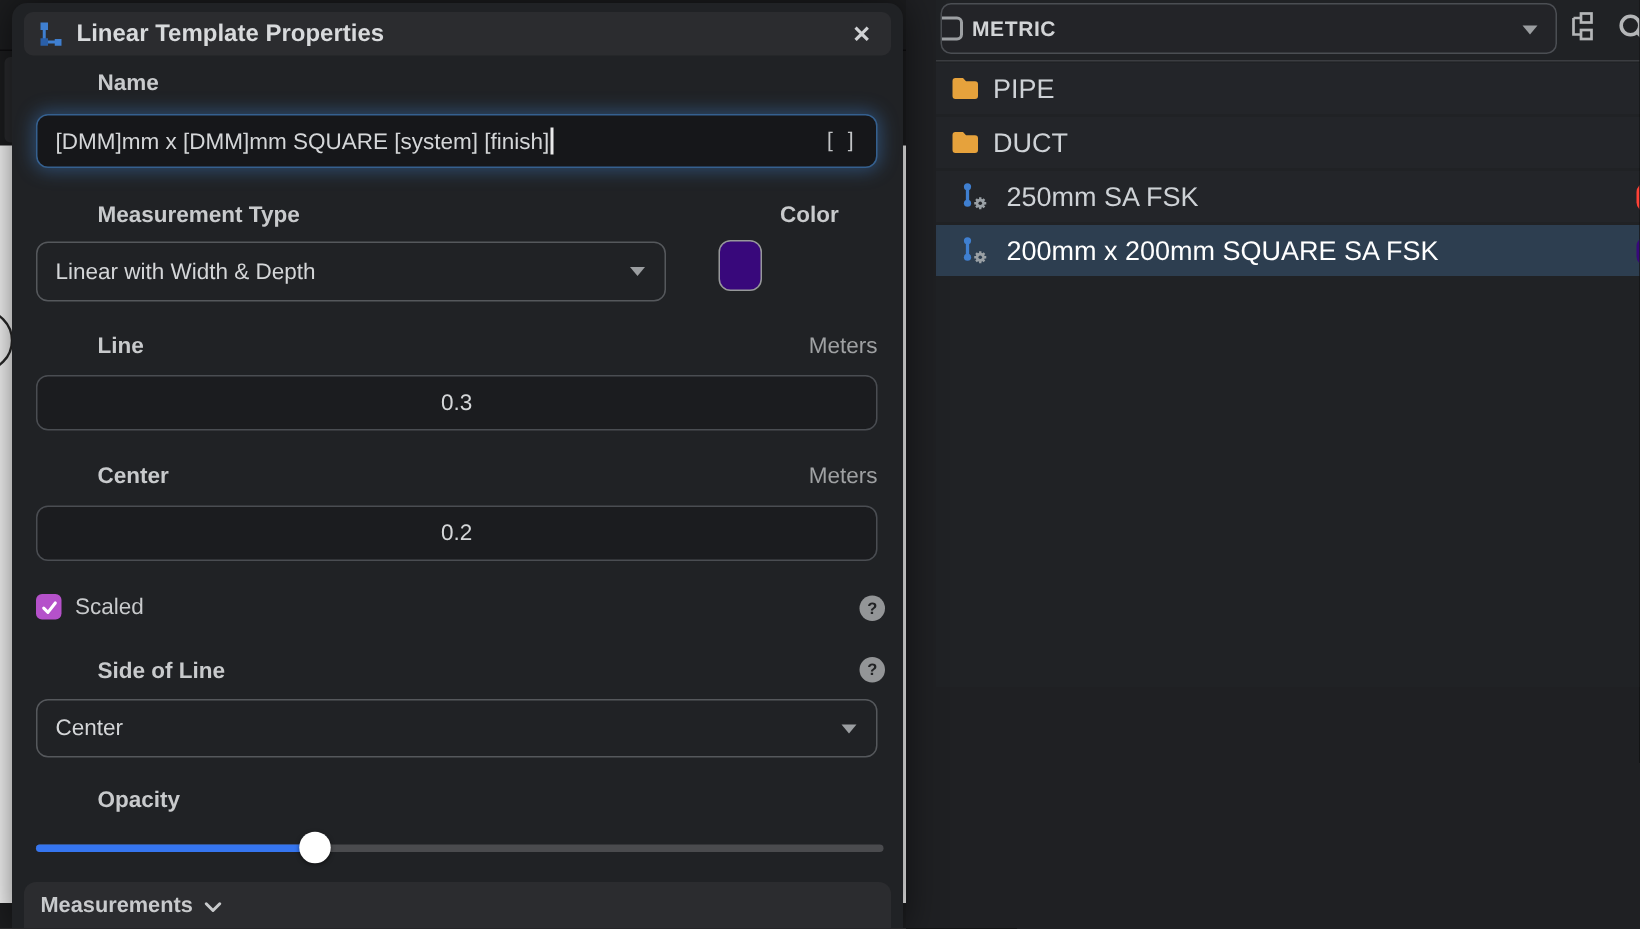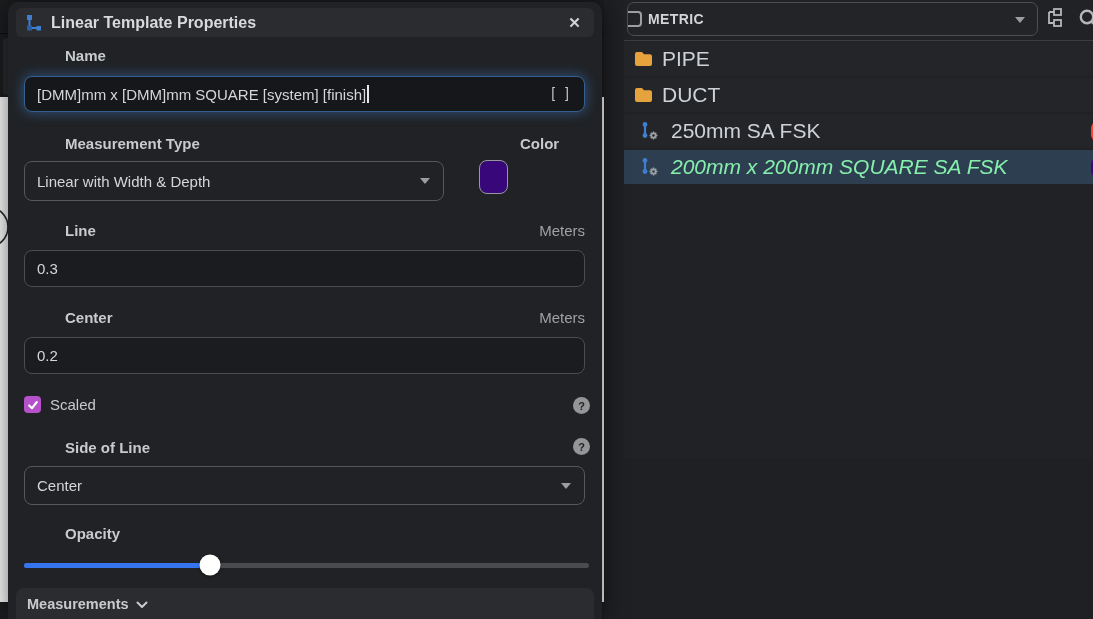--- a/index.html
+++ b/index.html
@@ -24,40 +24,40 @@
   .caret { width:0; height:0; border-left:5px solid transparent; border-right:5px solid transparent; border-top:6px solid #9b9ea1; }
   .folder-select .caret { position:absolute; right:12px; top:14px; }
   .topicons { position:absolute; top:5px; left:418px; display:flex; gap:7px; align-items:center; }
   .iconbtn { width:26px; height:26px; display:flex; align-items:center; justify-content:center; cursor:pointer; }
 
   .rows { position:absolute; left:0; top:42px; width:100%; }
   .row { position:relative; height:34px; margin-bottom:2px; background:#232529; display:flex; align-items:center; cursor:pointer; }
   .row.selected { background:#2d3e50; }
   .row .ficon { margin-left:10px; }
   .row .ticon { margin-left:14px; }
-  .rowlabel { margin-left:9px; font-size:21px; color:#ced2d6; }
-  .row.selected .rowlabel { color:#86efac;font-style:italic; }
+  .rowlabel { margin-left:9px; font-size:18px; color:#ced2d6; }
+  .row.selected .rowlabel { color:#ffffff; }
   .row .swatch { position:absolute; right:3px; top:8px; width:19px; height:19px; border-radius:6px; }
 
   
   .dialog { position:absolute; left:8px; top:2px; width:594px; height:617px; background:#202225;
       border-radius:10px 10px 0 0; box-shadow:0 0 26px rgba(0,0,0,.6); overflow:hidden; }
   .dlg-header { position:absolute; left:8px; top:6px; width:578px; height:29px; background:#2b2c2f; border-radius:6px;
       display:flex; align-items:center; }
   .dlg-header svg { margin-left:9px; }
   .dlg-title { margin-left:8px; font-size:16px; font-weight:700; color:#d8dadc; }
   .dlg-close { position:absolute; right:9px; top:4px; width:21px; height:21px; color:#d0d2d4; font-size:15px; font-weight:700;
       display:flex; align-items:center; justify-content:center; cursor:pointer; }
 
   .lbl { position:absolute; left:16px; font-size:15px; font-weight:700; color:#c8cacc;margin-left:41px; }
   .unit { position:absolute; right:17px; font-size:15px; color:#9fa1a3; }
 
   .field { position:absolute; left:16px; width:561px; height:37px; background:#1b1c1f; border:1px solid #4a4d52; border-radius:8px;
       font-size:15px; color:#d4d6d8; display:flex; align-items:center; padding:0 12px; }
-  input.field { display:block; padding:0 12px; outline:none; font-family:"Liberation Sans", sans-serif; }
+  input.field { display:block; padding:0 12px; outline:none; font-family:"Liberation Sans", sans-serif;text-align:center; }
   .field.focused { background:#16171a; border-color:#35608f; box-shadow:0 0 12px 2px rgba(62,124,198,.45); }
   .cursorbar { display:inline-block; width:2px; height:18px; background:#e9e9e9; margin-left:1px; vertical-align:middle; }
   .insertvar { position:absolute; right:12px; top:8px; font-size:14px; letter-spacing:3px; color:#c2c4c6; cursor:pointer; }
 
   .select { position:absolute; left:16px; background:#202225; border:1px solid #55585c; border-radius:8px;
       font-size:15px; color:#d4d6d8; display:flex; align-items:center; padding:0 12px; cursor:pointer; }
   .select .caret { position:absolute; right:13px; }
 
   .colorswatch { position:absolute; left:471px; top:158px; width:29px; height:34px; border:1px solid #96989a; border-radius:8px; cursor:pointer; }
 

